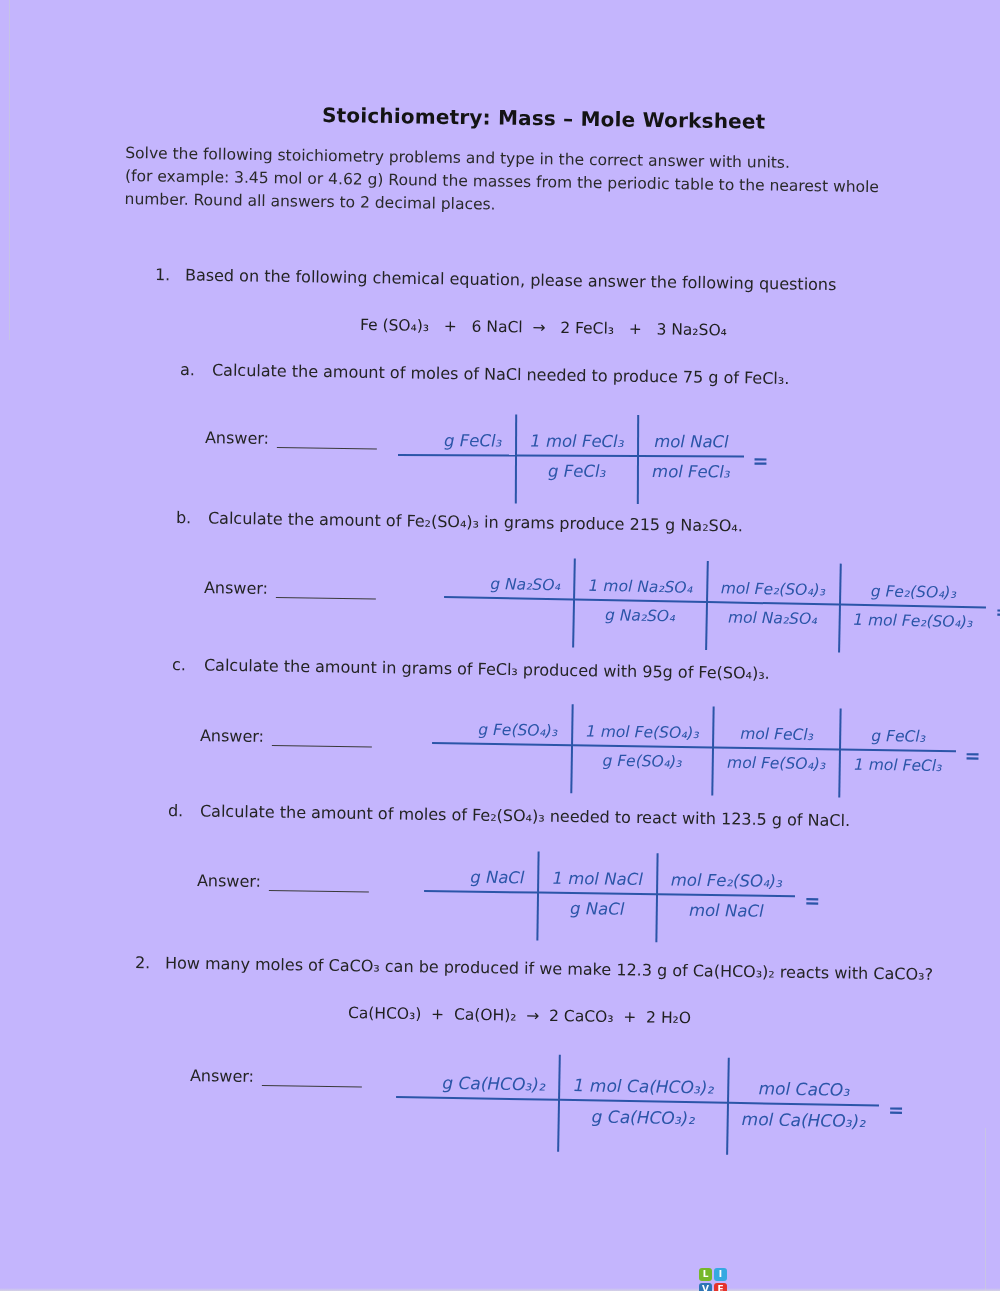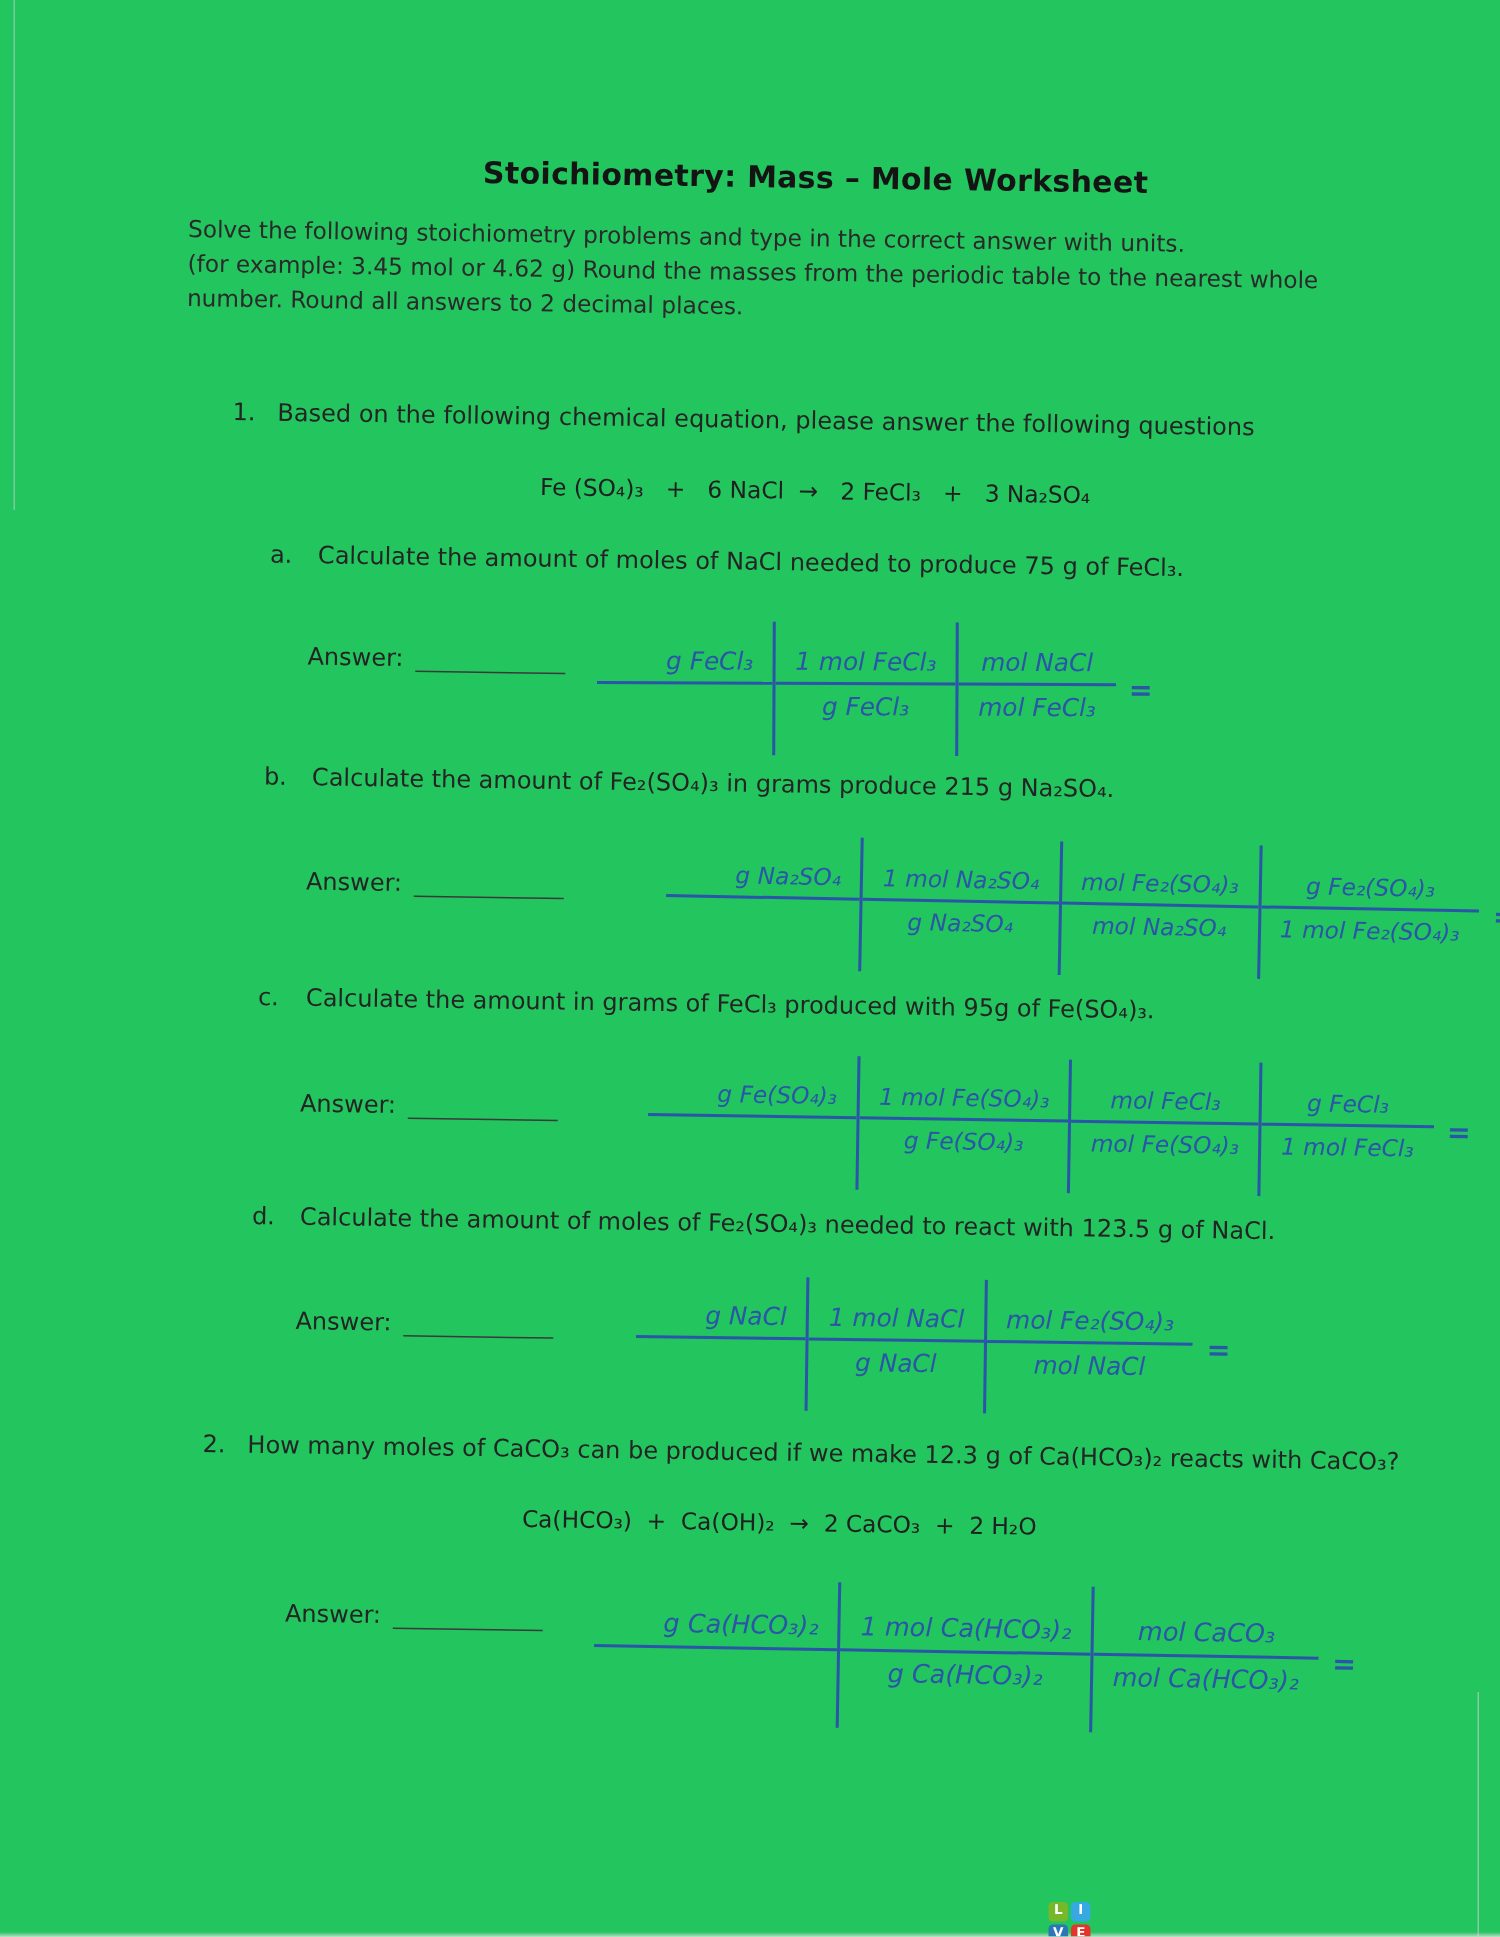--- a/index.html
+++ b/index.html
@@ -1,17 +1,17 @@
 <!DOCTYPE html>
 <html><head>
 <meta charset="utf-8">
 <style>
   html,body { margin:0; padding:0; background:#ffffff; }
   .page {
-    position:relative; width:1000px; height:1291px; background:#22c55e;
+    position:relative; width:1000px; height:1291px; background:#c4b5fd;
     font-family:"DejaVu Sans", sans-serif; color:#262626; overflow:hidden;
   }
   
   .edge-left  { position:absolute; left:9px;  top:0;      width:1px; height:340px; background:#c9ced4; opacity:.55; }
   .edge-right { position:absolute; right:14px; top:1128px; width:1px; height:163px; background:#ccd1d6; opacity:.6; }
   .edge-bottom{ position:absolute; left:0; bottom:0; width:100%; height:3px;
                 background:linear-gradient(to bottom, rgba(255,255,255,0), #d8dadd); opacity:.8; }
 
   .abs { position:absolute; white-space:nowrap; }
   .tilt { transform:rotate(0.85deg); transform-origin:0 50%; }

